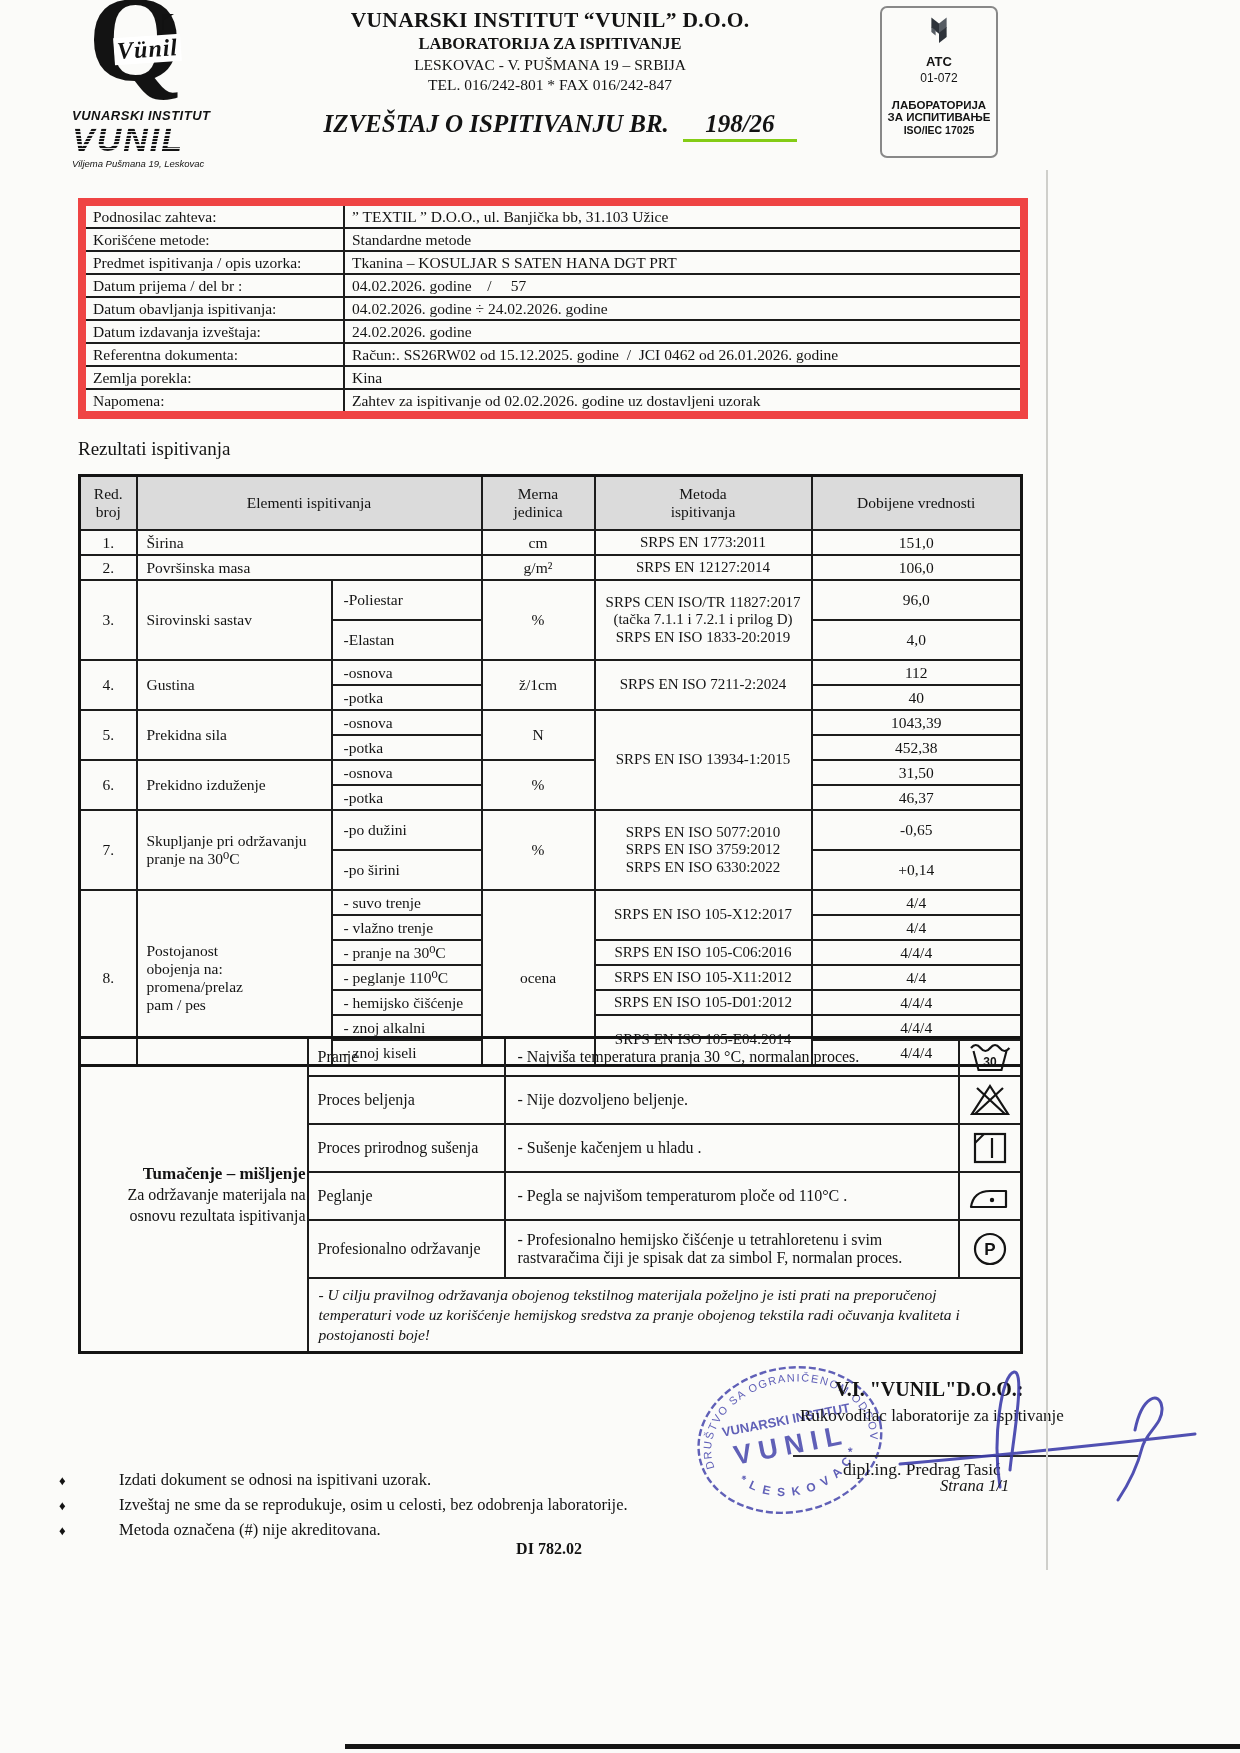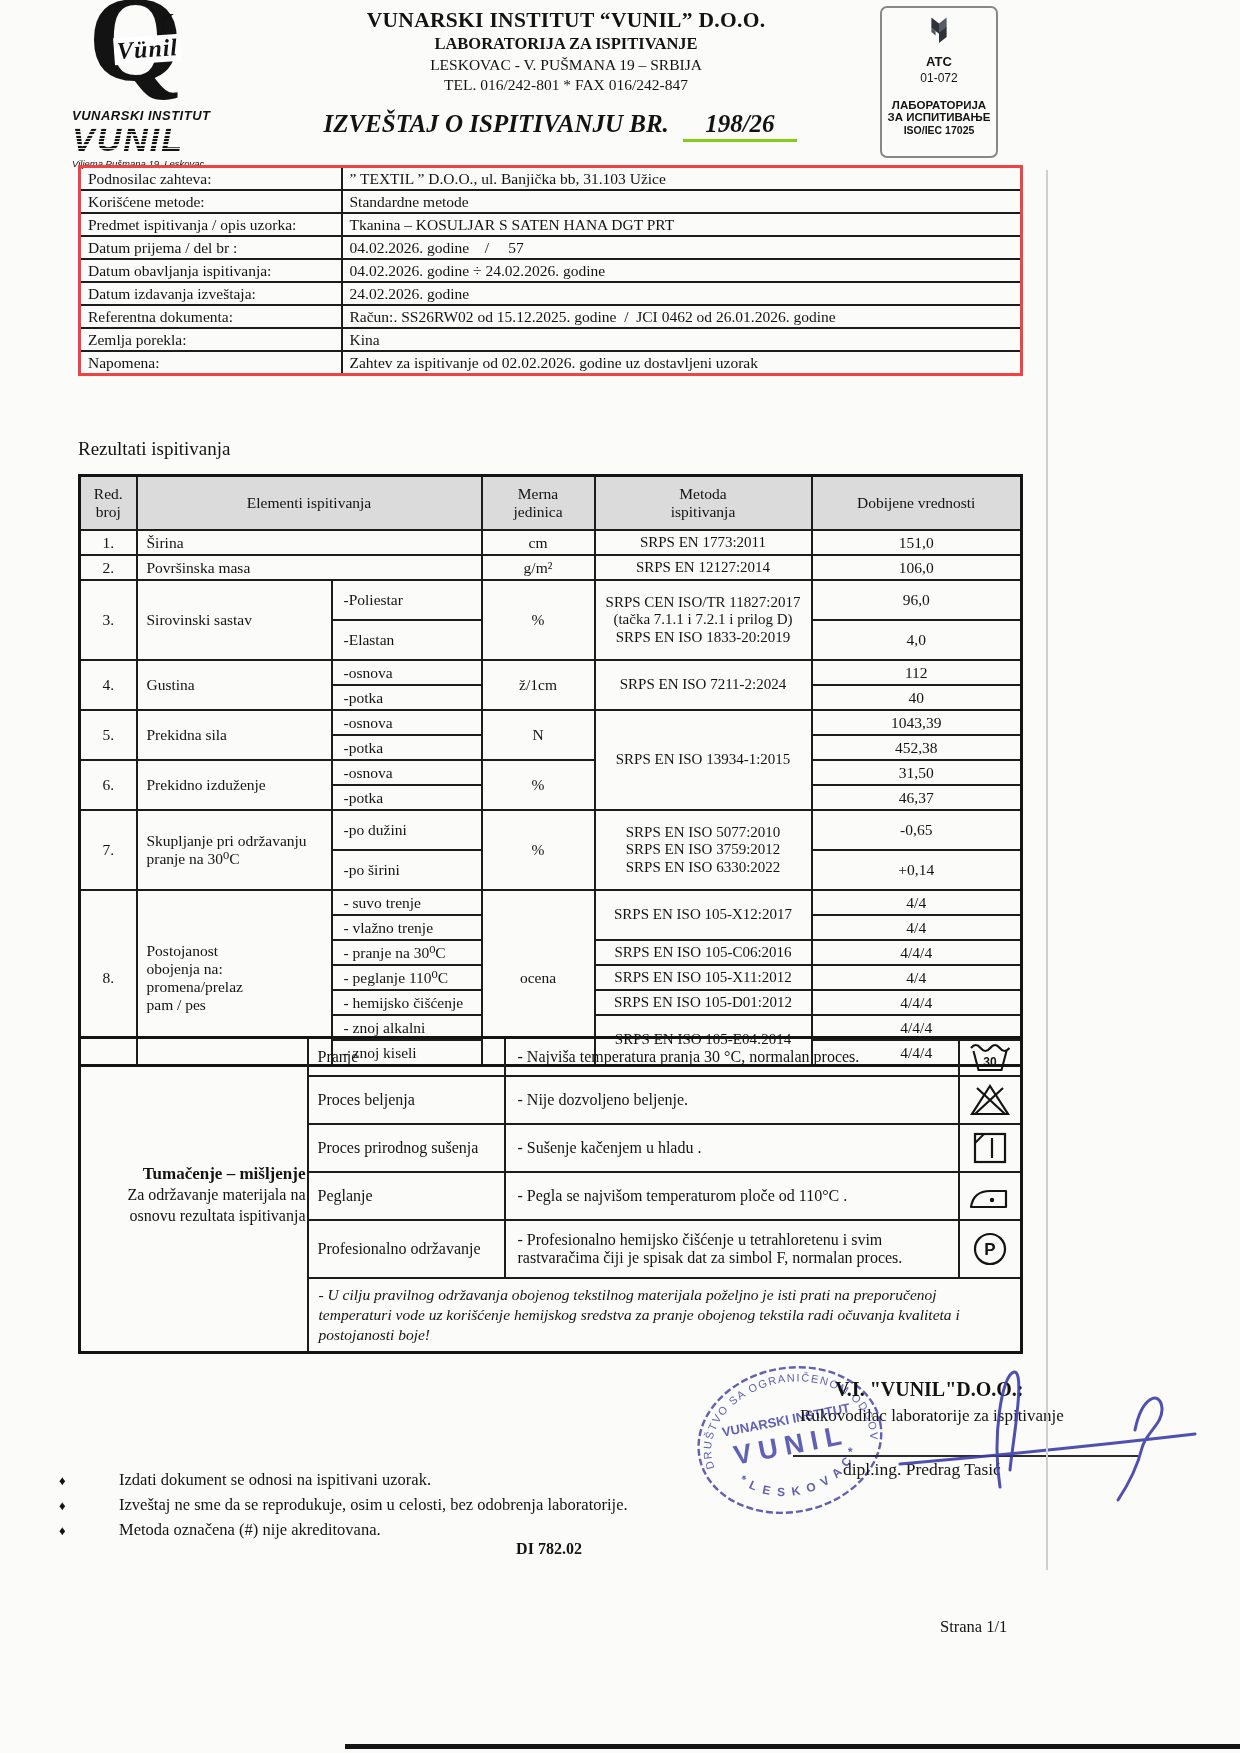--- a/index.html
+++ b/index.html
@@ -24,40 +24,40 @@
     font-style:italic;font-weight:bold;font-size:24px;transform:rotate(-4deg);letter-spacing:1px;}
   .inst-line{position:absolute;top:102px;left:2px;font-family:"Liberation Sans",sans-serif;
     font-style:italic;font-weight:bold;font-size:13px;letter-spacing:.5px;}
   .wordmark{position:absolute;top:116px;left:2px;font-family:"Liberation Sans",sans-serif;
     font-style:italic;font-weight:bold;font-size:34px;letter-spacing:2px;line-height:1;}
   .wordmark::after{content:"";position:absolute;inset:0;
     background:repeating-linear-gradient(to bottom,rgba(251,251,249,0) 0 2px,rgba(251,251,249,.9) 2px 3.4px);}
   .logo-addr{position:absolute;top:152px;left:2px;font-family:"Liberation Sans",sans-serif;
     font-style:italic;font-size:9.5px;}
 
-  .org-block{left:326px;top:8px;width:480px;text-align:center;}
+  .org-block{left:310px;top:8px;width:480px;text-align:center;}
   .org-name{font-size:21.5px;font-weight:bold;letter-spacing:.3px;}
   .org-lab{font-size:16.5px;font-weight:bold;margin-top:1px;}
   .org-addr,.org-phone{font-size:15.5px;margin-top:2px;}
 
   .report-line{left:290px;top:110px;width:540px;text-align:center;
     font-size:25px;font-weight:bold;font-style:italic;}
   .report-no{display:inline-block;border-bottom:3px solid #84cc16;padding:0 22px 1px 22px;margin-left:8px;}
 
   .badge{left:880px;top:6px;width:118px;height:152px;border:2px solid #888;border-radius:7px;
     text-align:center;padding-top:6px;box-sizing:border-box;font-family:"Liberation Sans",sans-serif;}
   .badge-name{font-size:13px;font-weight:bold;margin-top:0px;}
   .badge-no{font-size:12px;margin-top:2px;}
   .badge-l1{font-size:11.5px;font-weight:bold;margin-top:14px;}
   .badge-l2{font-size:11.5px;font-weight:bold;}
   .badge-l3{font-size:10.5px;font-weight:bold;margin-top:1px;}
 
   
   table{border-collapse:collapse;table-layout:fixed;}
-  .info-table{left:78px;top:165px;width:942px;border:3px solid #ef4444;}
+  .info-table{left:78px;top:198px;width:942px;border:8px solid #ef4444;}
   .info-table td{border:2px solid #1c1c1c;height:21px;padding:0 7px;font-size:15.5px;overflow:hidden;}
 
   .results-heading{left:78px;top:438px;font-size:19px;}
 
   .results-table{left:78px;top:474px;width:942px;border:3px solid #141414;}
   .results-table th,.results-table td{border:2px solid #1c1c1c;font-size:15.5px;overflow:hidden;}
   .results-table th{height:50px;background:#dbdbdb;font-weight:normal;text-align:center;vertical-align:middle;}
   .results-table td{vertical-align:middle;padding:0 4px;}
   .r22 td{height:23px;}
   .r38 td{height:38px;}
@@ -86,21 +86,21 @@
   .sig-role{left:800px;top:1406px;width:360px;font-size:17px;}
   .sig-line{left:793px;top:1455px;width:345px;border-top:2px solid #2c2c2c;height:0;}
   .sig-name{left:843px;top:1459px;font-size:17.5px;}
   .sig-squiggle{left:880px;top:1352px;}
 
   
   .bullets{left:55px;top:1470px;width:760px;font-size:16.5px;}
   .bullet-row{display:flex;align-items:baseline;height:25px;}
   .bullet-marker{width:60px;padding-left:4px;font-size:13px;}
   .doc-id{left:78px;top:1540px;width:942px;text-align:center;font-weight:bold;font-size:16px;}
-  .page-no{left:940px;top:1617px;width:120px;font-size:16.5px;}
+  .page-no{left:940px;top:1476px;width:120px;font-size:16.5px;font-style:italic;}
 
   .scanline-v{left:1046px;top:170px;width:2px;height:1400px;background:#cfcfcb;}
   .scanline-b{left:345px;top:1744px;width:895px;height:5px;background:#151515;}
 </style>
 </head>
 <body>
 
 <div class="page">
 
   <div class="abs logo-block">

